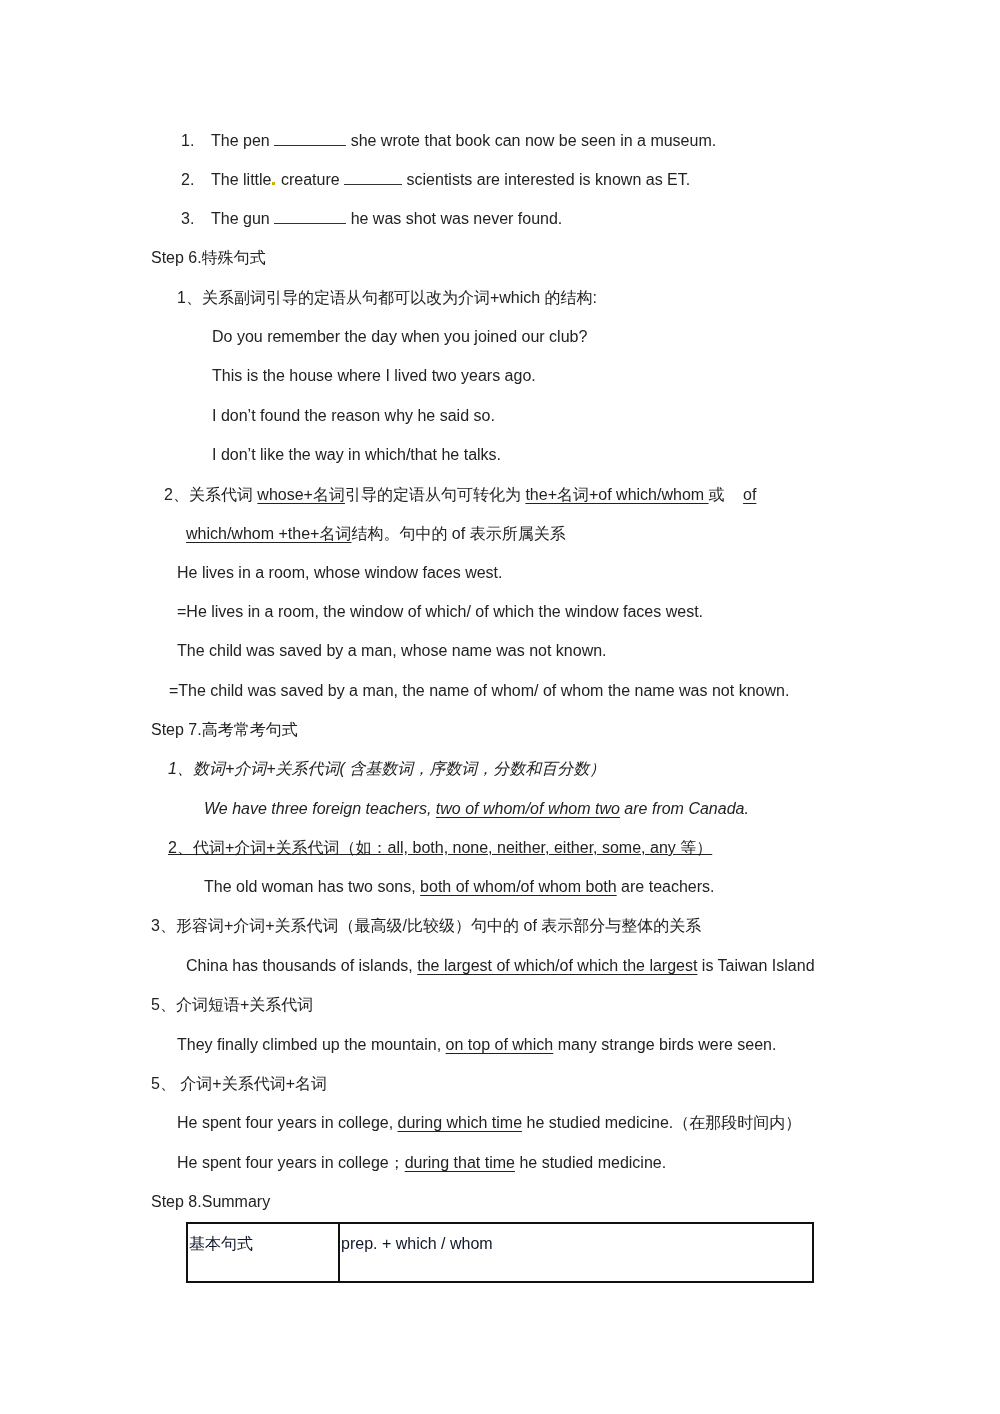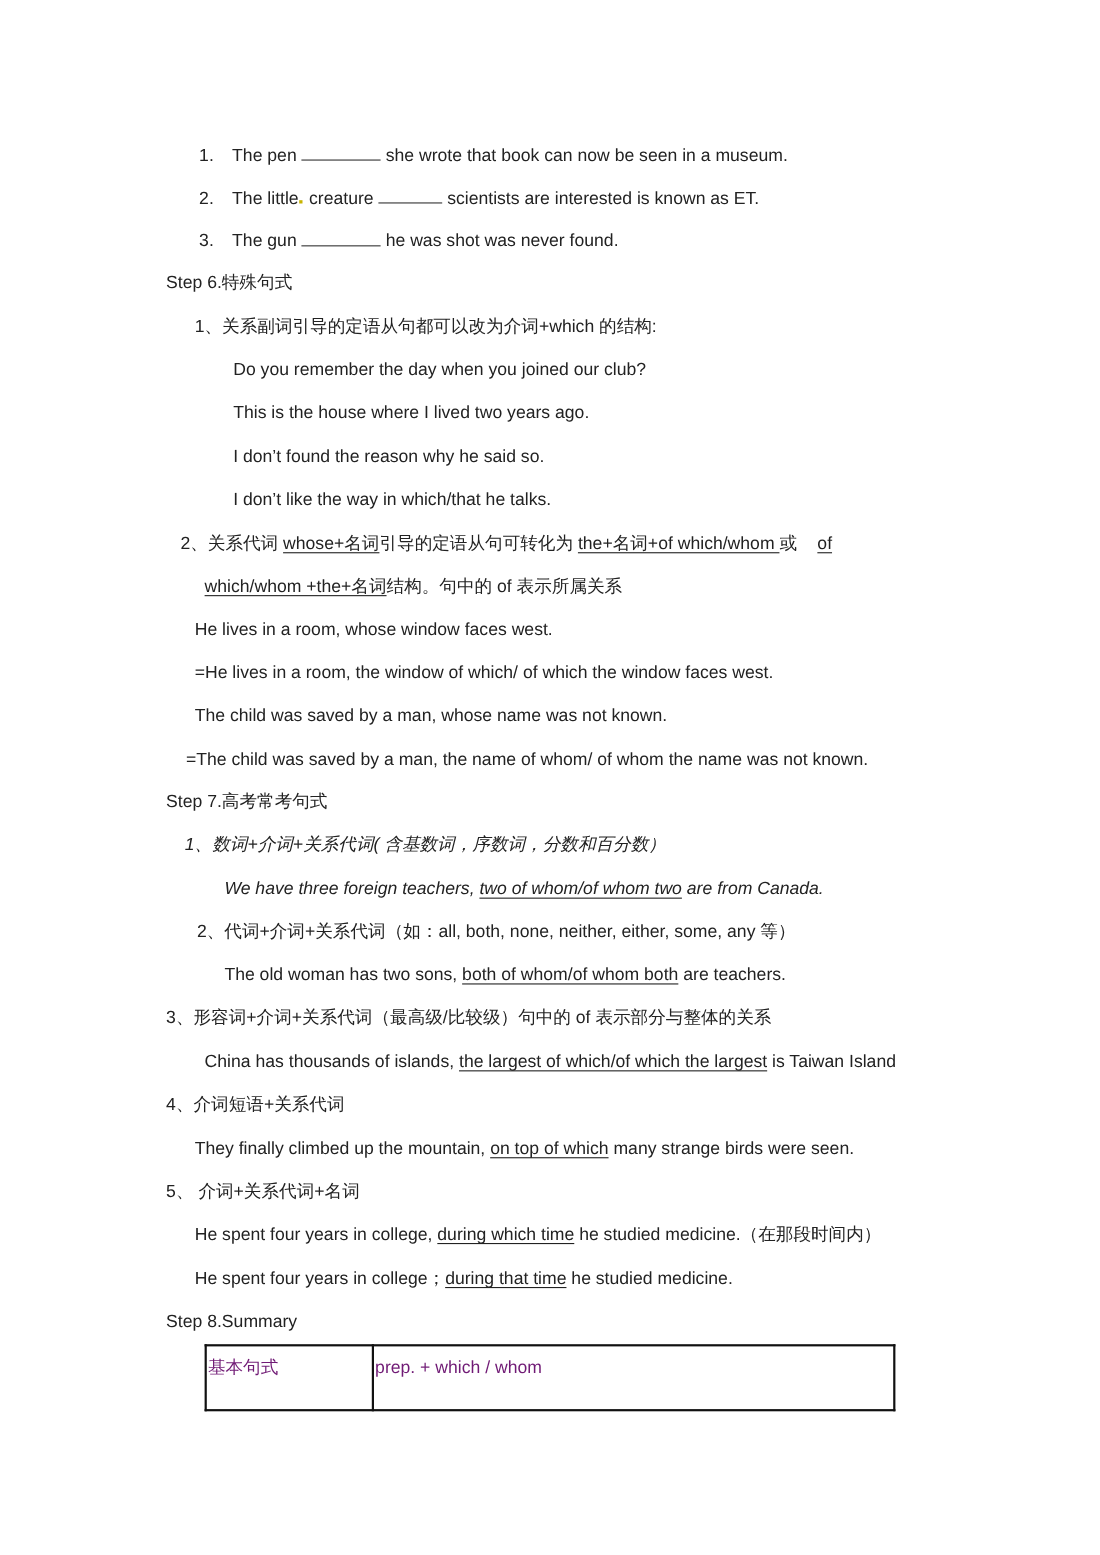--- a/index.html
+++ b/index.html
@@ -12,21 +12,21 @@
   .u { text-decoration: underline; text-underline-offset: 3px; }
   .blank { display: inline-block; border-bottom: 1px solid #333; height: 14px; vertical-align: baseline; }
   .num { display: inline-block; width: 30px; }
   .mark { display: inline-block; width: 3px; height: 3px; background: #c8b400; vertical-align: baseline; margin: 0 1px; }
   table.summary {
     position: absolute; left: 186px; top: 1222px; width: 628px; height: 61px;
     border-collapse: collapse; border: 2px solid #111;
   }
   table.summary td {
     border: 2px solid #111; vertical-align: top; padding: 10px 1px 4px 1px;
-    font-size: 16px; line-height: 20px; color: #701a75;
+    font-size: 16px; line-height: 20px; color: #0f172a;
   }
   table.summary td.c1 { width: 148px; }
 </style>
 </head>
 <body>
 
 <div class="line" style="left:181px; top:131px;">
   <span class="num">1.</span><span>The pen</span>
   <span class="blank" style="width:72px;"></span>
   <span>she wrote that book can now be seen in a museum.</span>
@@ -61,31 +61,31 @@
 <div class="line" style="left:177px; top:641px;">The child was saved by a man, whose name was not known.</div>
 <div class="line" style="left:169px; top:681px;">=The child was saved by a man, the name of whom/ of whom the name was not known.</div>
 
 <div class="line" style="left:151px; top:720px;">Step 7.高考常考句式</div>
 
 <div class="line" style="left:168px; top:759px;font-style:italic;">1、数词+介词+关系代词( 含基数词，序数词，分数和百分数）</div>
 <div class="line" style="left:204px; top:799px;font-style:italic;">
   <span>We have three foreign teachers, </span><span class="u">two of whom/of  whom two</span><span> are from Canada.</span>
 </div>
 
-<div class="line" style="left:179px; top:838px;">2、代词+介词+关系代词（如：all, both, none, neither, either, some, any 等）</div>
+<div class="line" style="left:168px; top:838px;text-decoration:underline;">2、代词+介词+关系代词（如：all, both, none, neither, either, some, any 等）</div>
 <div class="line" style="left:204px; top:877px;">
   <span>The old woman has two sons, </span><span class="u">both of whom/of whom both</span><span> are teachers.</span>
 </div>
 
 <div class="line" style="left:151px; top:916px;">3、形容词+介词+关系代词（最高级/比较级）句中的 of 表示部分与整体的关系</div>
 <div class="line" style="left:186px; top:956px;">
   <span>China has thousands of islands, </span><span class="u">the largest of which/of which the largest</span><span> is Taiwan Island</span>
 </div>
 
-<div class="line" style="left:151px; top:995px;">4、介词短语+关系代词</div>
+<div class="line" style="left:151px; top:995px;">5、介词短语+关系代词</div>
 <div class="line" style="left:177px; top:1035px;">
   <span>They finally climbed up the mountain, </span><span class="u">on top of which</span><span> many strange birds were seen.</span>
 </div>
 
 <div class="line" style="left:151px; top:1074px;">5、  介词+关系代词+名词</div>
 <div class="line" style="left:177px; top:1113px;">
   <span>He spent four years in college, </span><span class="u">during which time</span><span> he studied medicine.（在那段时间内）</span>
 </div>
 <div class="line" style="left:177px; top:1153px;">
   <span>He spent four years in college；</span><span class="u">during that time</span><span> he studied medicine.</span>

